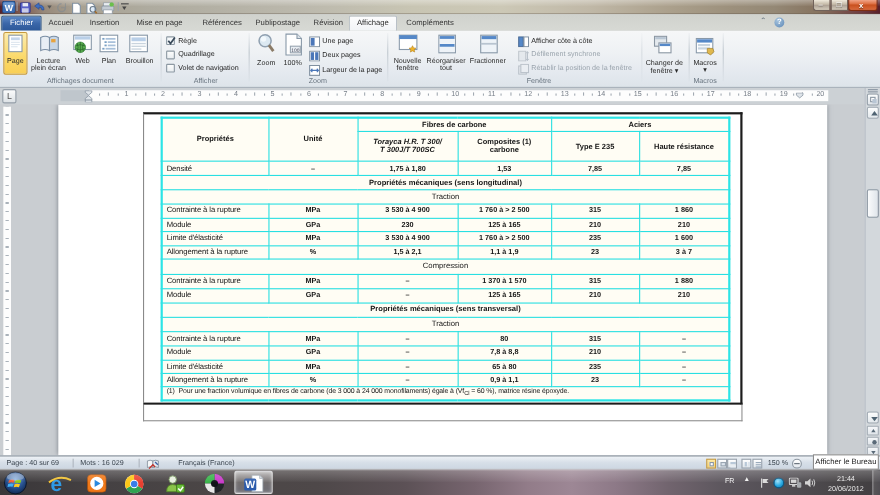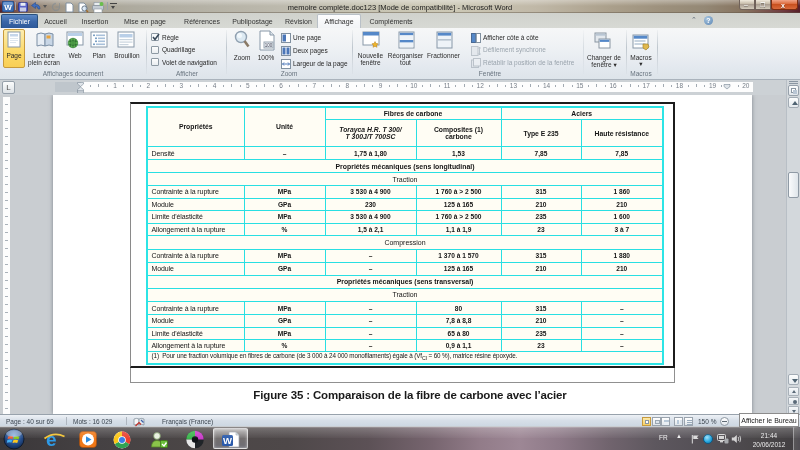--- a/index.html
+++ b/index.html
@@ -67,21 +67,20 @@
 #taskbar:after{content:"";position:absolute;left:0;top:1px;width:100%;height:10px;background:linear-gradient(180deg,rgba(255,255,255,.22),rgba(255,255,255,.03));}
 #wordbtn{position:absolute;left:213px;top:1px;width:35px;height:21px;border:1px solid rgba(255,255,255,.65);border-radius:2px;background:linear-gradient(180deg,rgba(255,255,255,.55),rgba(255,255,255,.22) 50%,rgba(190,200,225,.30));box-shadow:inset 0 0 3px rgba(255,255,255,.5);}
 .tray{position:absolute;color:#f2f2f2;font-size:6.5px;}
 #clock{position:absolute;left:744px;top:3.5px;width:50px;text-align:center;color:#f4f4f4;font-size:6.5px;line-height:9.5px;opacity:.95;}
 #showdesk{position:absolute;left:793px;top:0;width:7px;height:23px;background:linear-gradient(90deg,rgba(255,255,255,.12),rgba(90,88,94,.6));border-left:1px solid rgba(255,255,255,.4);}
 </style></head>
 <body>
 <div id="root">
 
 <div class="ab" id="titlebar"></div>
-<div class="ab" id="title-text">memoire complète.doc123 [Mode de compatibilité] - Microsoft Word</div>
 <div class="ab winbtn" id="btn-min">
       <span class="glyph" style="left:4px;top:1px;">–</span>
     </div>
 <div class="ab winbtn" id="btn-max">
       <span class="glyph" style="left:4px;top:2px;font-size:6px;">❐</span>
     </div>
 <div class="ab winbtn" id="btn-close">
       <span class="glyph" style="left:9px;top:1.5px;font-weight:bold;">x</span>
     </div>
 <div class="ab" id="qat">
@@ -513,21 +512,20 @@
             <td>–</td>
             <td>0,9 à 1,1</td>
             <td>23</td>
             <td>–</td>
           </tr>
   <tr style="height:12px">
             <td class="lft" colspan="6" style="font-size:6.3px;font-weight:normal">(1)&nbsp;&nbsp;Pour une fraction volumique en fibres de carbone (de 3 000 à 24 000 monofilaments) égale à (Vf<sub>Cl</sub> = 60 %), matrice résine époxyde.</td>
           </tr>
   </tbody>
       </table>
-  <div class="ab" id="caption">Figure 35 : Comparaison de la fibre de carbone avec l’acier</div>
 </div>
 
 <div class="ab" id="scrollcol" style="left:786px;top:80px;width:14px;height:334px;background:#d3d8dc;border-left:1px solid #b8bfc6;">
   <div class="ab" style="left:2px;top:1px;width:9px;height:1px;background:#8a96a2;"></div>
   <div class="ab" style="left:2px;top:3px;width:9px;height:1px;background:#8a96a2;"></div>
   <div class="ab" style="left:1px;top:5px;width:11px;height:11px;border:1px solid #96a0aa;border-radius:2px;background:linear-gradient(180deg,#fcfdfd,#e0e5ea);">
     <div class="ab" style="left:2px;top:2px;width:5px;height:5px;border:1px solid #8a96a2;background:#fff;"></div>
     <div class="ab" style="left:4px;top:4px;width:4px;height:4px;background:#b9c6d4;"></div>
   </div>
   <div class="ab" style="left:1px;top:17px;width:11px;height:11px;border:1px solid #a2abb4;border-radius:2px;background:linear-gradient(180deg,#fcfdfd,#e4e9ed);">

